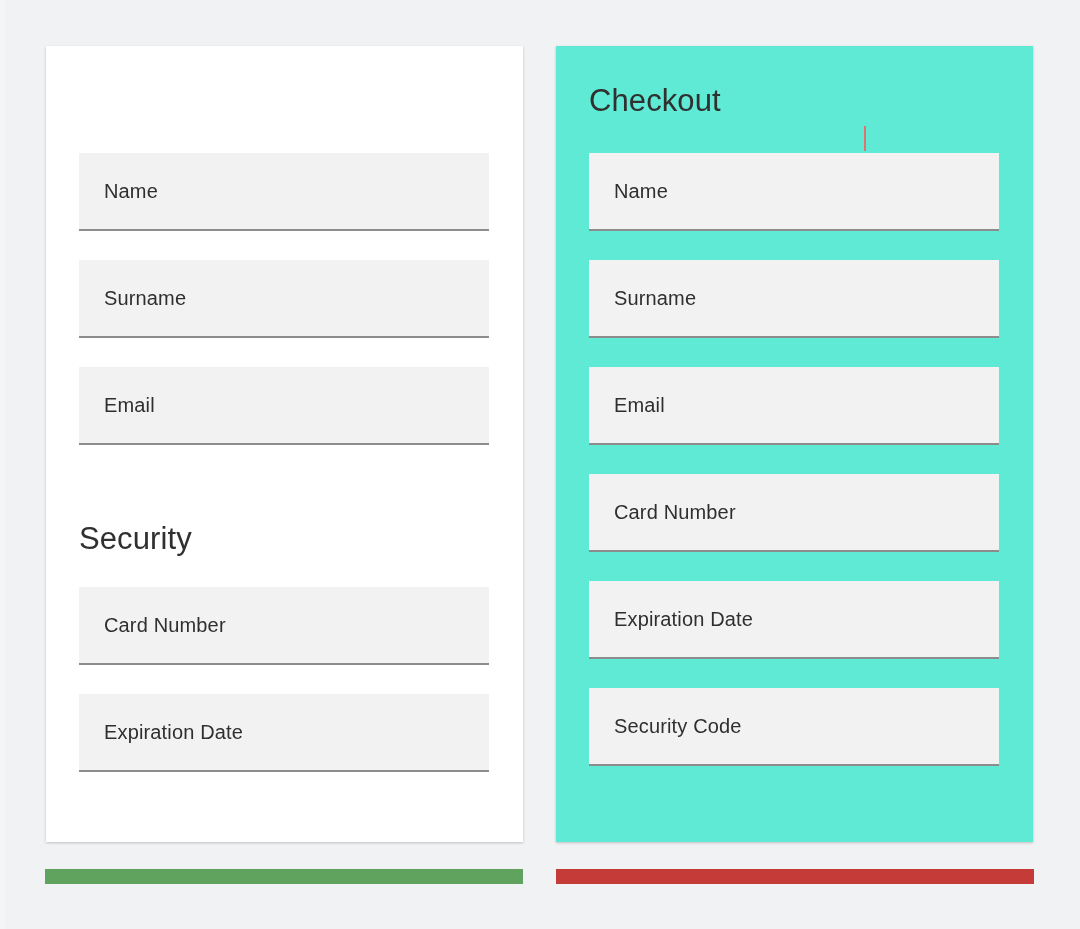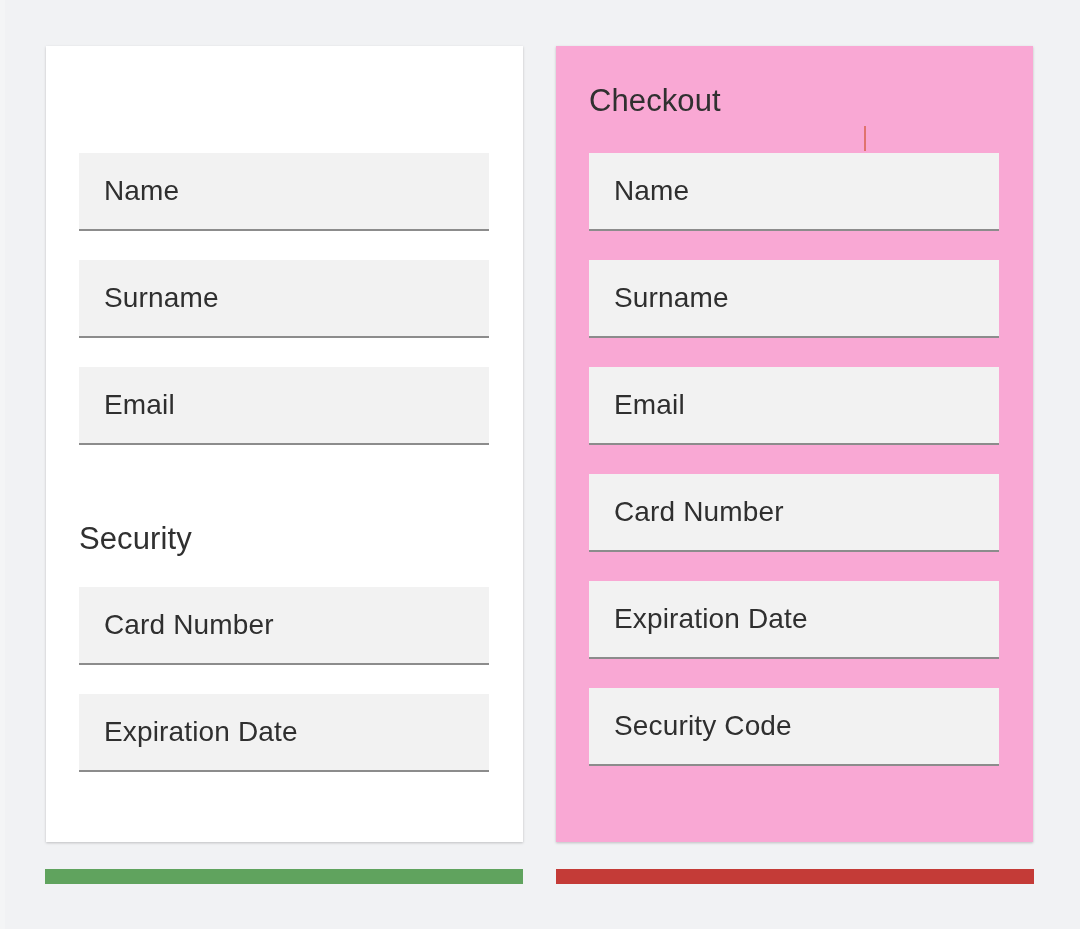--- a/index.html
+++ b/index.html
@@ -90,21 +90,21 @@
     width: 410px;
     height: 78px;
     background: #f2f2f2;
     border-bottom: 2px solid #8c8c8c;
     box-sizing: border-box;
     display: flex;
     align-items: center;
     cursor: text;
   }
   .field-label {
-    font-size: 28px;
+    font-size: 20px;
     font-weight: 400;
     color: #2f2f2f;
     padding-left: 25px;
     letter-spacing: 0.15px;
     line-height: 1;
     pointer-events: none;
     white-space: nowrap;
   }
 
   
@@ -176,21 +176,21 @@
         <span class="field-label" style="color: rgb(47, 47, 47);">Card Number</span>
       </div>
 
       <div class="field lf4" style="background: rgb(242, 242, 242); border-bottom-color: rgb(140, 140, 140);">
         <span class="field-label" style="color: rgb(47, 47, 47);">Expiration Date</span>
       </div>
 
     </div>
   </div>
 
-  <div class="card card-right" style="background: #f9a8d4;">
+  <div class="card card-right" style="background: #5eead4;">
     <div class="card-inner">
 
       <h1 class="section-heading heading-main">Checkout</h1>
 
       <div class="field rf0" style="background: rgb(242, 242, 242); border-bottom-color: rgb(140, 140, 140);">
         <span class="field-label" style="color: rgb(47, 47, 47);">Name</span>
       </div>
 
       <div class="field rf1" style="background: rgb(242, 242, 242); border-bottom-color: rgb(140, 140, 140);">
         <span class="field-label" style="color: rgb(47, 47, 47);">Surname</span>

